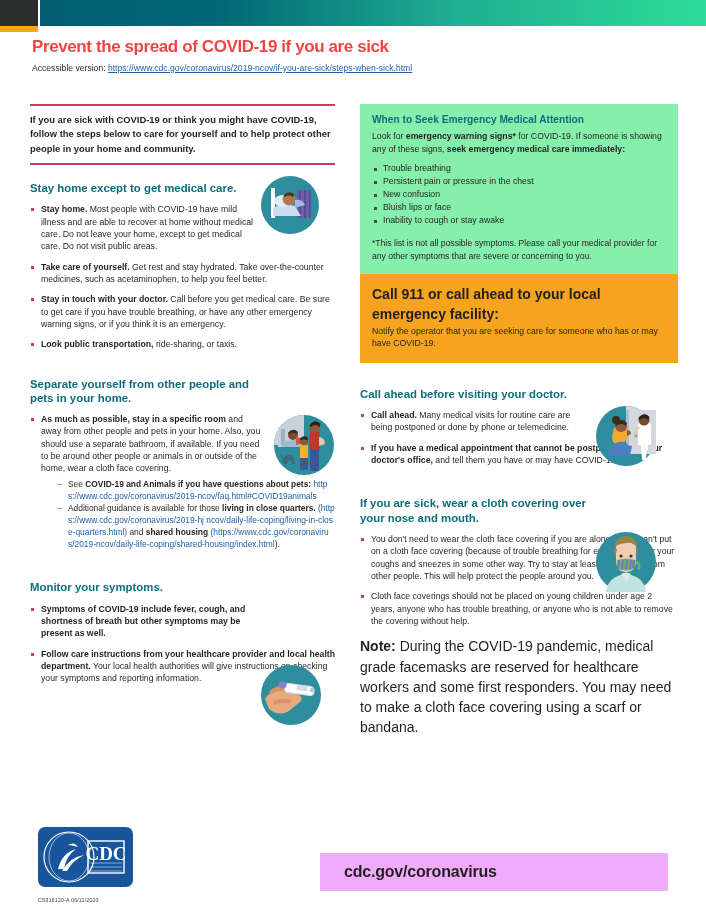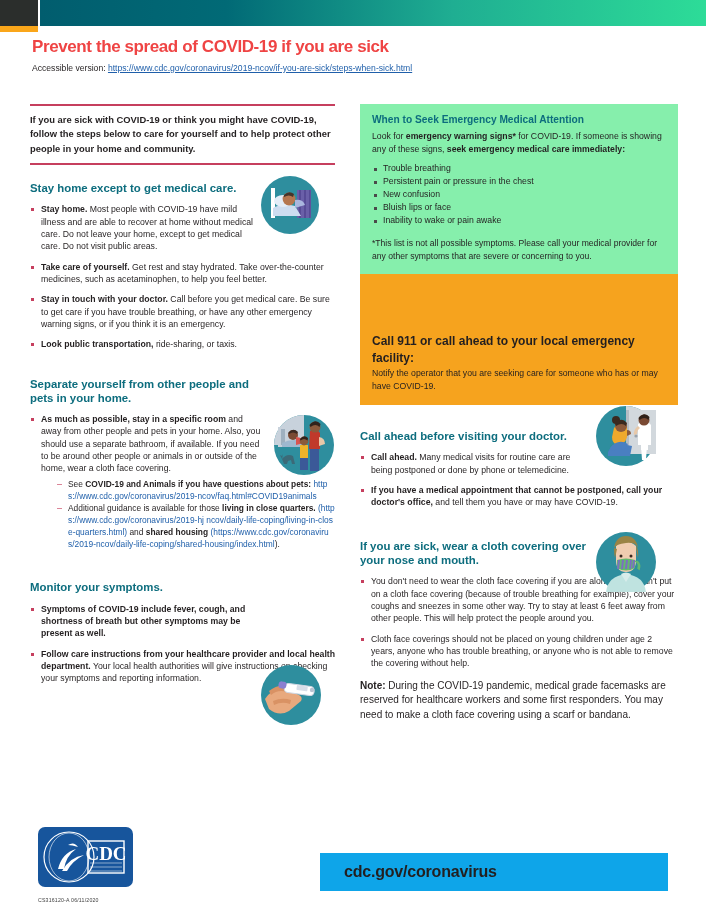--- a/index.html
+++ b/index.html
@@ -81,35 +81,35 @@
     position:relative; padding-left:11px; font-size:8.7px; line-height:1.5;
   }
   .panel-green ul li:before {
     content:""; position:absolute; left:2px; top:6px; width:2.6px; height:2.6px; background:#4a4a4a;
   }
   .footnote { margin-top:10px; font-size:8.6px; line-height:1.45; }
 
   .panel-orange {
     background:#f6a31e; padding:11px 12px 13px 12px;
   }
-  .panel-orange .hd { font-size:12px; font-weight:bold; line-height:1.4;margin-top:48px; }
+  .panel-orange .hd { font-size:14px; font-weight:bold; line-height:1.4; }
   .panel-orange p { font-size:8.7px; line-height:1.45; }
 
-  .note { font-size:10px; line-height:1.45; margin-top:9px; }
+  .note { font-size:14px; line-height:1.45; margin-top:9px; }
 
   
   .ill { position:absolute; }
   .ill svg { display:block; }
 
   
   .footer-logo { position:absolute; left:38px; top:827px; width:95px; height:60px; }
   .doccode { position:absolute; left:38px; top:897px; font-size:5.2px; color:#3c3c3c; letter-spacing:0.2px; }
   .cta {
     position:absolute; left:320px; top:853px; width:348px; height:38px;
-    background:#0ea5e9; display:flex; align-items:center; padding-left:24px;
+    background:#f0abfc; display:flex; align-items:center; padding-left:24px;
   }
   .cta span { font-size:16px; font-weight:bold; color:#231f20; letter-spacing:-0.2px; }
 </style>
 </head>
 <body>
 
 <div class="topbar">
   <div class="dark"></div>
   <div class="orange"></div>
   <div class="grad"></div>
@@ -184,21 +184,21 @@
   <div class="panel-green">
     <h3>When to Seek Emergency Medical Attention</h3>
     <p>
       <span>Look for </span><b>emergency warning signs*</b><span> for COVID-19. If someone is showing any of these signs, </span><b>seek emergency medical care immediately:</b>
     </p>
     <ul>
       <li>Trouble breathing</li>
       <li>Persistent pain or pressure in the chest</li>
       <li>New confusion</li>
       <li>Bluish lips or face</li>
-      <li>Inability to wake or pain awake</li>
+      <li>Inability to cough or stay awake</li>
     </ul>
     <div class="footnote">*This list is not all possible symptoms. Please call your medical provider for any other symptoms that are severe or concerning to you.</div>
   </div>
 
   <div class="panel-orange">
     <div class="hd">Call 911 or call ahead to your local emergency facility:</div>
     <p>Notify the operator that you are seeking care for someone who has or may have COVID-19.</p>
   </div>
 
   <div style="height:24px"></div>

